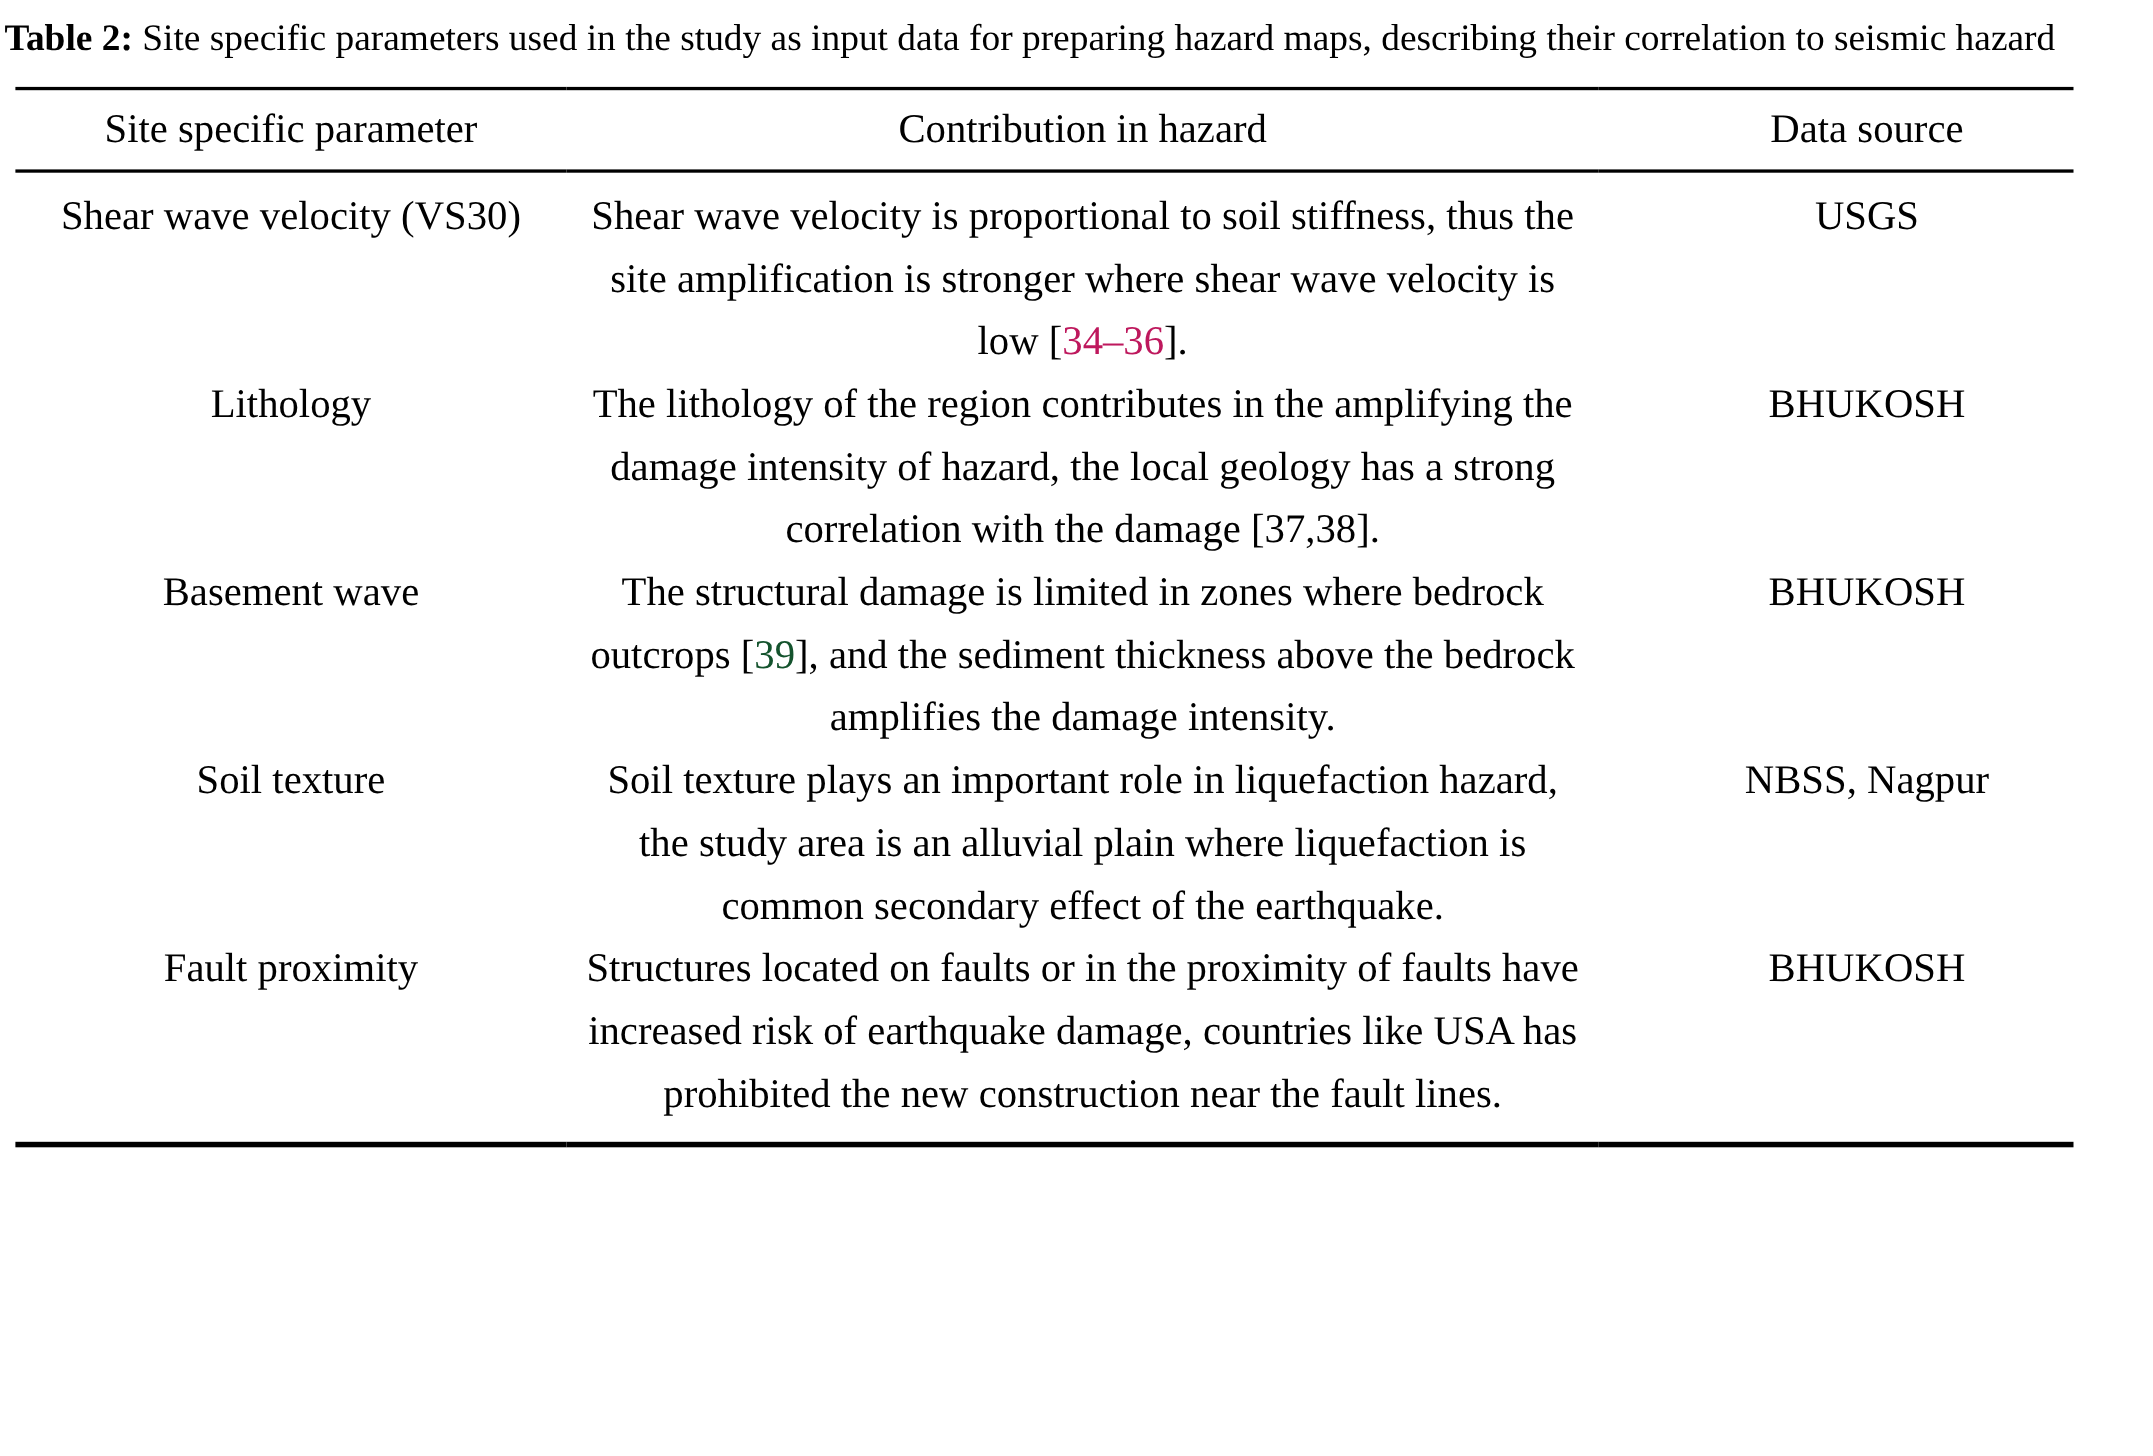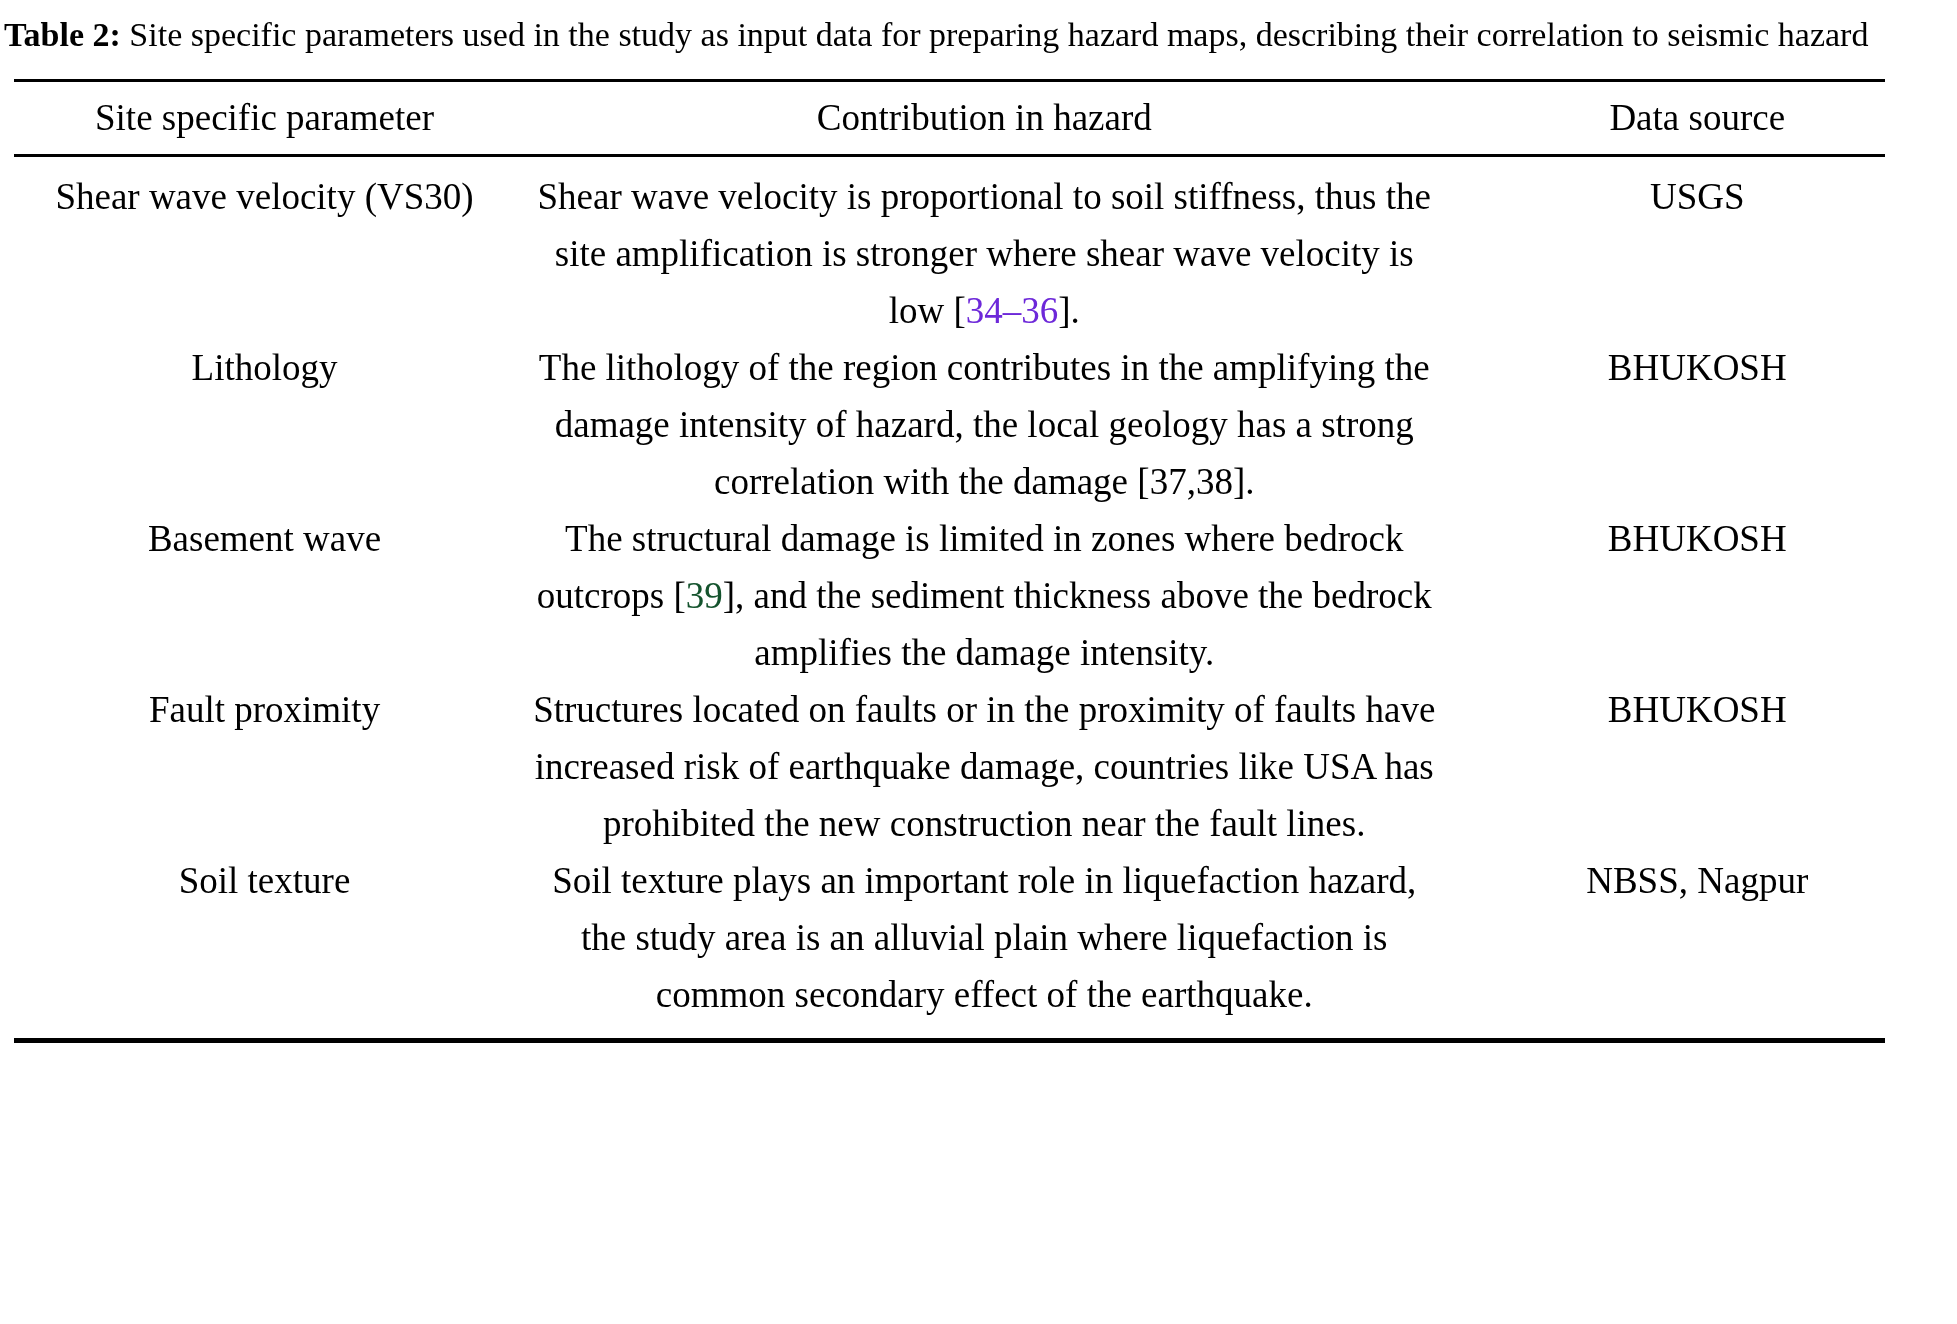--- a/index.html
+++ b/index.html
@@ -76,39 +76,39 @@
     <thead>
       <tr>
         <th>Site specific parameter</th>
         <th>Contribution in hazard</th>
         <th>Data source</th>
       </tr>
     </thead>
     <tbody>
       <tr>
         <td>Shear wave velocity (VS30)</td>
-        <td><span>Shear wave velocity is proportional to soil stiffness, thus the site amplification is stronger where shear wave velocity is low [</span><span class="cite" style="color: #6d28d9;">34–36</span><span>].</span></td>
+        <td><span>Shear wave velocity is proportional to soil stiffness, thus the site amplification is stronger where shear wave velocity is low [</span><span class="cite" style="color: #be185d;">34–36</span><span>].</span></td>
         <td>USGS</td>
       </tr>
       <tr>
         <td>Lithology</td>
         <td><span>The lithology of the region contributes in the amplifying the damage intensity of hazard, the local geology has a strong correlation with the damage [</span><span class="cite" style="color: #000000; text-align: center;">37,38</span><span>].</span></td>
         <td>BHUKOSH</td>
       </tr>
       <tr>
         <td>Basement wave</td>
         <td><span>The structural damage is limited in zones where bedrock outcrops [</span><span class="cite" style="color: #14532d;">39</span><span>], and the sediment thickness above the bedrock amplifies the damage intensity.</span></td>
         <td>BHUKOSH</td>
       </tr>
       <tr>
+        <td>Soil texture</td>
+        <td><span>Soil texture plays an important role in liquefaction hazard, the study area is an alluvial plain where liquefaction is common secondary effect of the earthquake.</span></td>
+        <td>NBSS, Nagpur</td>
+      </tr>
+      <tr>
         <td>Fault proximity</td>
         <td><span>Structures located on faults or in the proximity of faults have increased risk of earthquake damage, countries like USA has prohibited the new construction near the fault lines.</span></td>
         <td>BHUKOSH</td>
-      </tr>
-      <tr>
-        <td>Soil texture</td>
-        <td><span>Soil texture plays an important role in liquefaction hazard, the study area is an alluvial plain where liquefaction is common secondary effect of the earthquake.</span></td>
-        <td>NBSS, Nagpur</td>
       </tr>
     </tbody>
   </table>
 
 </div>
 
 </body></html>

